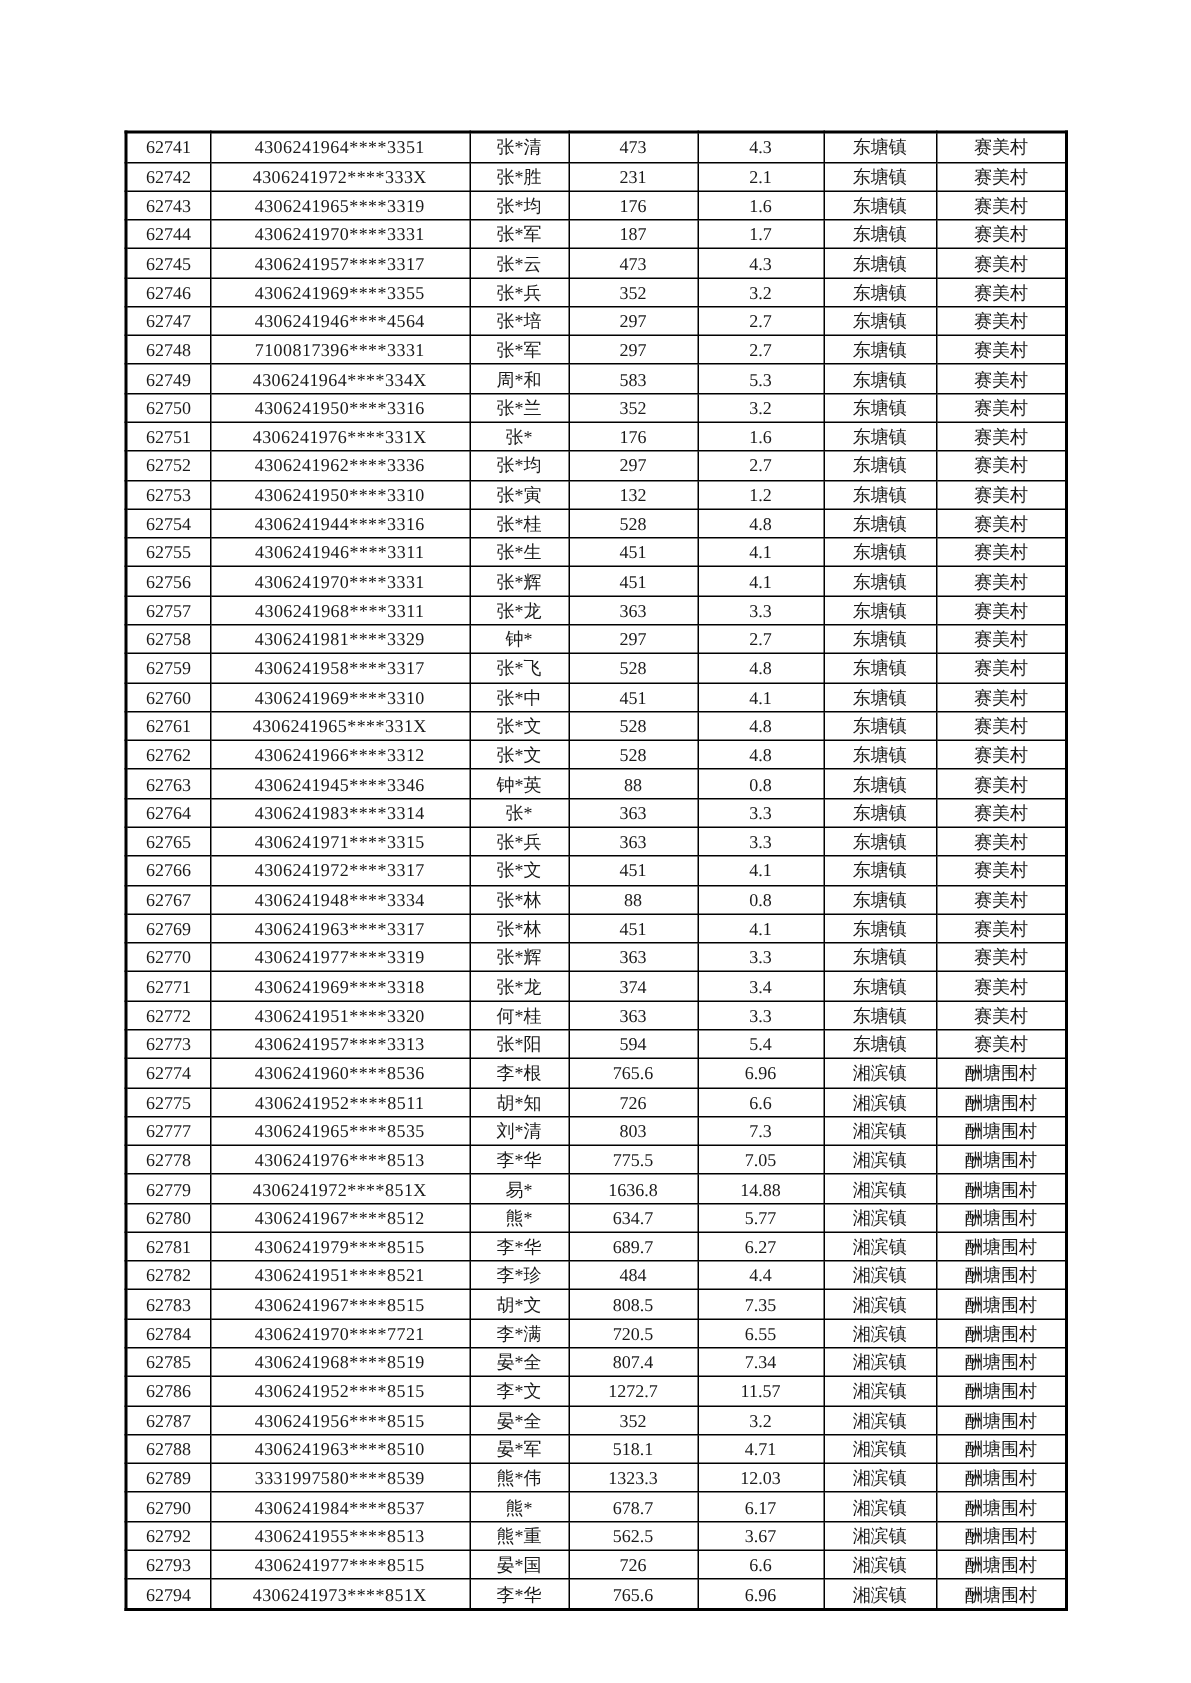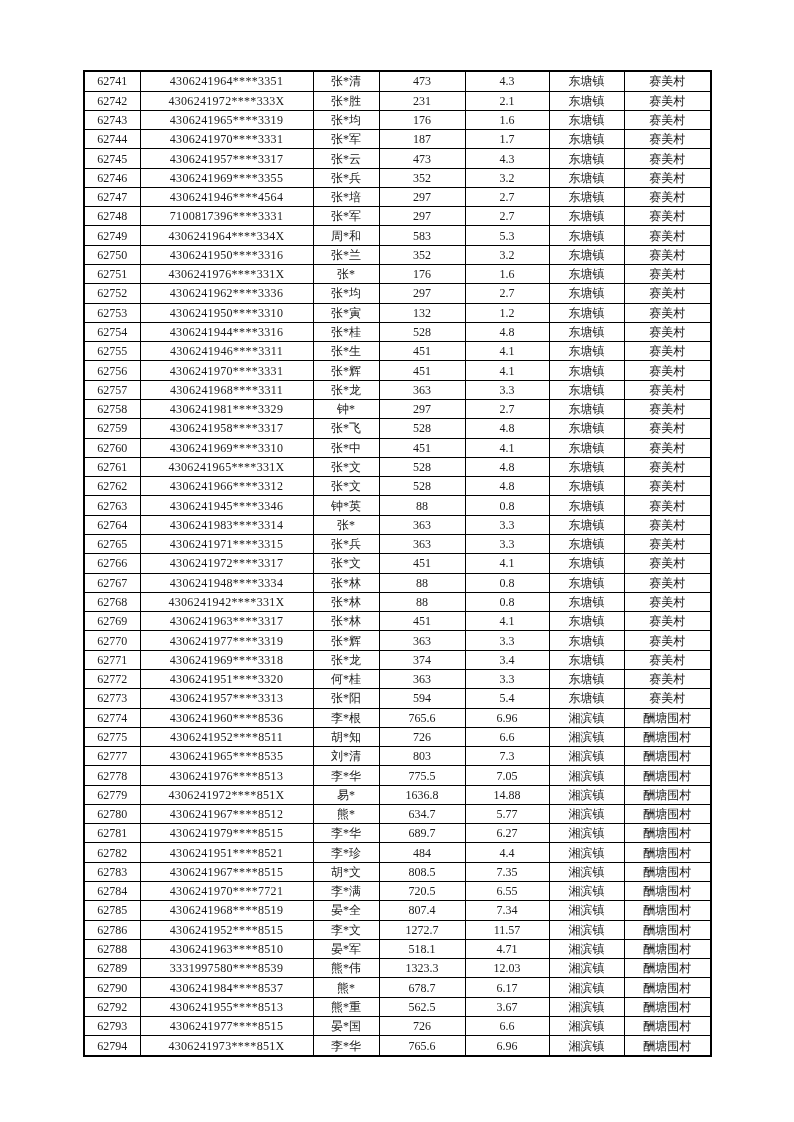--- a/index.html
+++ b/index.html
@@ -10,21 +10,21 @@
   body {
     position: relative;
     width: 794px;
     height: 1122px;
     font-family: "Liberation Serif", serif;
     overflow: hidden;
   }
   .page {
     position: absolute;
     left: 0;
-    top: 0;
+    top: 17px;
     width: 794px;
     height: 864px;
     background: var(--page-bg, #ffffff);
   }
   table.grid {
     position: absolute;
     left: 83px;
     top: 70px;
     width: 627px;
     height: 987px;
@@ -300,29 +300,20 @@
         <tr>
           <td class="serial-cell">62767</td>
           <td class="id-number-cell">4306241948****3334</td>
           <td class="name-cell">张*林</td>
           <td class="amount-cell">88</td>
           <td class="area-cell">0.8</td>
           <td class="town-cell">东塘镇</td>
           <td class="village-cell">赛美村</td>
         </tr>
         <tr>
-          <td class="serial-cell">62768</td>
-          <td class="id-number-cell">4306241942****331X</td>
-          <td class="name-cell">张*林</td>
-          <td class="amount-cell">88</td>
-          <td class="area-cell">0.8</td>
-          <td class="town-cell">东塘镇</td>
-          <td class="village-cell">赛美村</td>
-        </tr>
-        <tr>
           <td class="serial-cell">62769</td>
           <td class="id-number-cell">4306241963****3317</td>
           <td class="name-cell">张*林</td>
           <td class="amount-cell">451</td>
           <td class="area-cell">4.1</td>
           <td class="town-cell">东塘镇</td>
           <td class="village-cell">赛美村</td>
         </tr>
         <tr>
           <td class="serial-cell">62770</td>
@@ -462,20 +453,29 @@
         <tr>
           <td class="serial-cell">62786</td>
           <td class="id-number-cell">4306241952****8515</td>
           <td class="name-cell">李*文</td>
           <td class="amount-cell">1272.7</td>
           <td class="area-cell">11.57</td>
           <td class="town-cell">湘滨镇</td>
           <td class="village-cell">酬塘围村</td>
         </tr>
         <tr>
+          <td class="serial-cell">62787</td>
+          <td class="id-number-cell">4306241956****8515</td>
+          <td class="name-cell">晏*全</td>
+          <td class="amount-cell">352</td>
+          <td class="area-cell">3.2</td>
+          <td class="town-cell">湘滨镇</td>
+          <td class="village-cell">酬塘围村</td>
+        </tr>
+        <tr>
           <td class="serial-cell">62788</td>
           <td class="id-number-cell">4306241963****8510</td>
           <td class="name-cell">晏*军</td>
           <td class="amount-cell">518.1</td>
           <td class="area-cell">4.71</td>
           <td class="town-cell">湘滨镇</td>
           <td class="village-cell">酬塘围村</td>
         </tr>
         <tr>
           <td class="serial-cell">62789</td>

